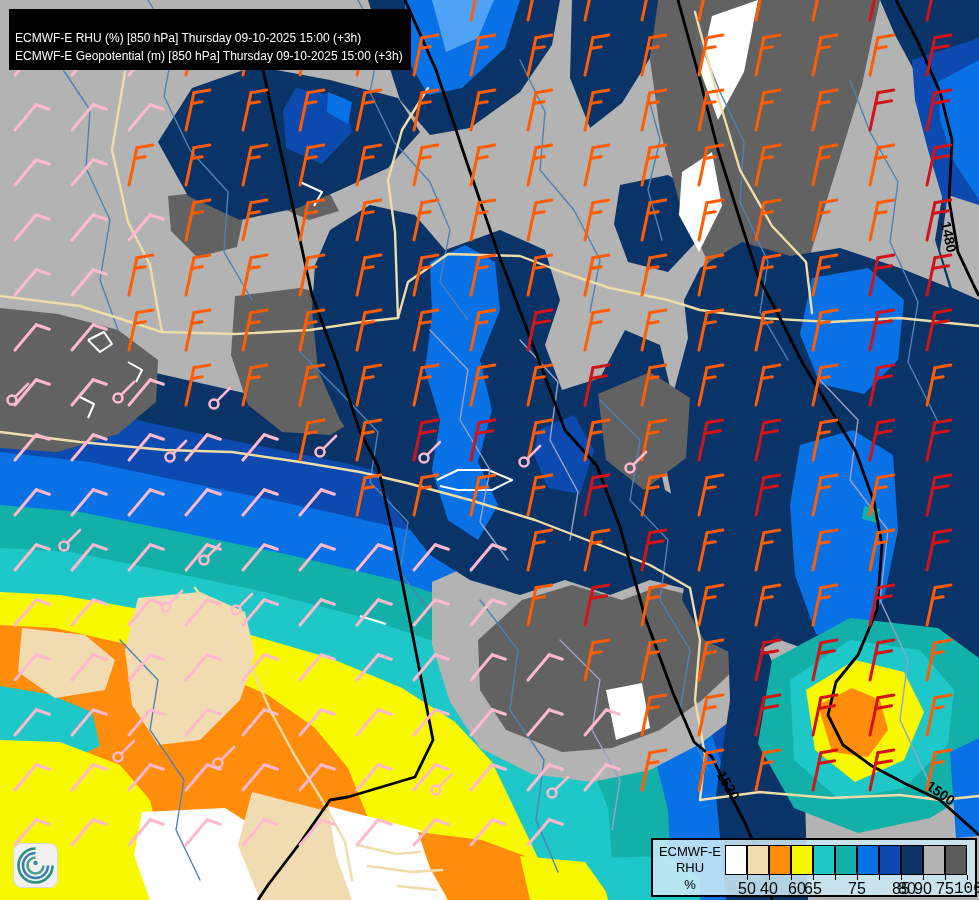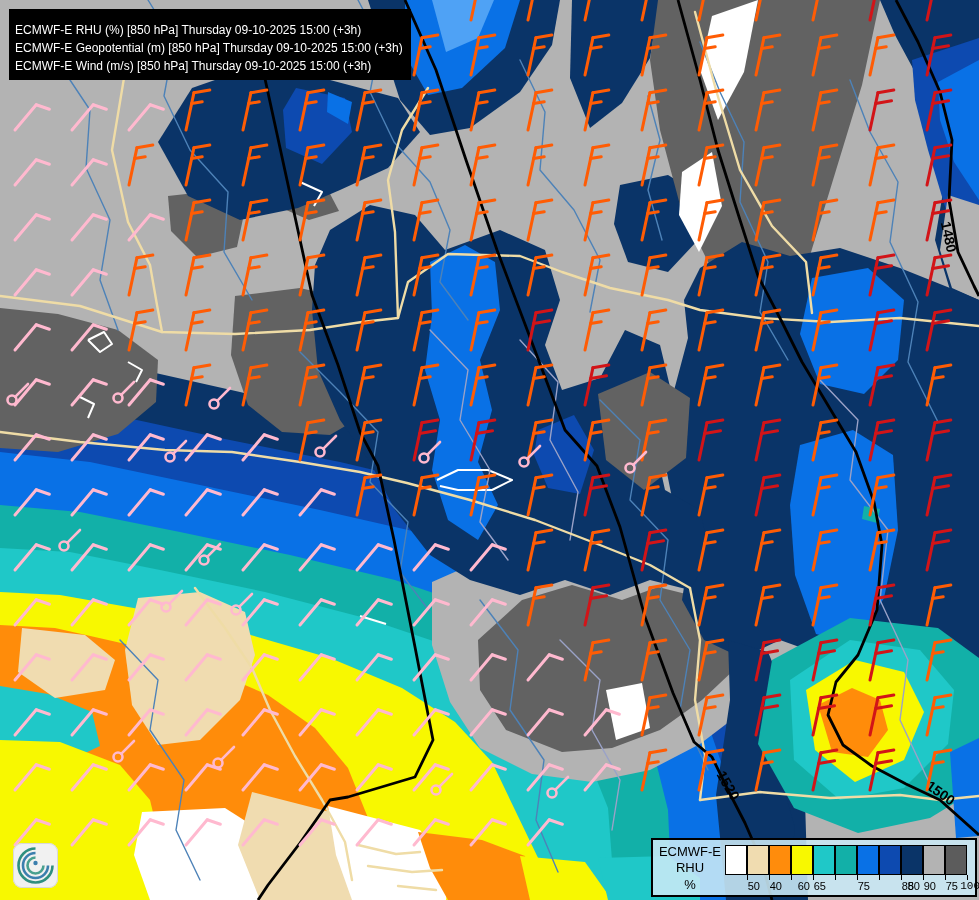--- a/index.html
+++ b/index.html
@@ -1,27 +1,27 @@
 <!DOCTYPE html>
 <html><head>
 <meta charset="utf-8">
 <style>
   html,body{margin:0;padding:0;background:#888;}
   .stage{position:relative;width:979px;height:900px;overflow:hidden;
          font-family:"Liberation Sans",sans-serif;background:#b3b3b3;}
   .stage svg.map{position:absolute;left:0;top:0;display:block;}
   .titlebox{position:absolute;left:9px;top:9px;background:#000;color:#fff;
-            padding:12px 8px 5px 6px;font-size:12px;line-height:1.5;white-space:nowrap;}
+            padding:20px 8px 5px 6px;font-size:12px;line-height:1.5;white-space:nowrap;}
   .legend{position:absolute;left:651px;top:838px;width:326px;height:59px;
           background:rgba(203,233,246,0.88);border:2px solid #000;box-sizing:border-box;}
   .legend-title{position:absolute;left:4px;top:4px;width:66px;text-align:center;
                 color:#000;font-size:13px;line-height:1.25;}
   .lg-swatch{position:absolute;top:5px;width:22px;height:30px;border:1px solid #000;box-sizing:border-box;}
   .lg-tick{position:absolute;top:35px;width:1px;height:5px;background:#000;}
-  .lg-label{position:absolute;top:40px;width:26px;text-align:right;color:#000;font-size:11px;}
+  .lg-label{position:absolute;top:40px;width:26px;text-align:center;color:#000;font-size:16px;}
   .logo{position:absolute;left:13px;top:843px;width:45px;height:45px;border-radius:9px;
         background:#f1f1f1;box-shadow:0 0 0 1px #d8d8d8 inset;}
 </style>
 </head>
 <body>
 
 <div class="stage">
   <svg class="map" id="map-svg" width="979" height="900" viewBox="0 0 979 900">
       <rect x="0" y="0" width="979" height="900" fill="#b3b3b3"></rect>
       <polygon points="0,345 120,365 240,392 360,420 470,445 560,472 640,505 700,545 740,590 770,640 790,690 800,740 805,800 808,900 0,900" fill="#0a3468"></polygon>
@@ -1342,21 +1342,20 @@
       <line x1="221.2" y1="759.8" x2="234" y2="747" stroke="#ffb9cf" stroke-width="2.6" stroke-linecap="round"></line>
       <circle cx="436" cy="790" r="4.5" fill="none" stroke="#ffb9cf" stroke-width="2.6"></circle>
       <line x1="439.2" y1="786.8" x2="452" y2="774" stroke="#ffb9cf" stroke-width="2.6" stroke-linecap="round"></line>
       <circle cx="552" cy="793" r="4.5" fill="none" stroke="#ffb9cf" stroke-width="2.6"></circle>
       <line x1="555.2" y1="789.8" x2="568" y2="777" stroke="#ffb9cf" stroke-width="2.6" stroke-linecap="round"></line>
     </svg>
 
   <div class="titlebox">
     <div>ECMWF-E RHU (%) [850 hPa] Thursday 09-10-2025 15:00 (+3h)</div>
     <div>ECMWF-E Geopotential (m) [850 hPa] Thursday 09-10-2025 15:00 (+3h)</div>
-    <div>ECMWF-E Wind (m/s) [850 hPa] Thursday 09-10-2025 15:00 (+3h)</div>
   </div>
 
   <div class="logo">
     <svg width="45" height="45" viewBox="0 0 45 45">
       <path d="M22.5,5.5 A17,17 0 1 0 39.5,22.5" fill="none" stroke="#2f8f7f" stroke-width="2.6"></path>
       <path d="M22.5,10 A12.5,12.5 0 1 0 35,22.5" fill="none" stroke="#3b7fae" stroke-width="2.6"></path>
       <path d="M22.5,14.5 A8,8 0 1 0 30.5,22.5" fill="none" stroke="#49a08f" stroke-width="2.6"></path>
       <circle cx="22.5" cy="20" r="2.2" fill="#3b7fae"></circle>
     </svg>
   </div>

